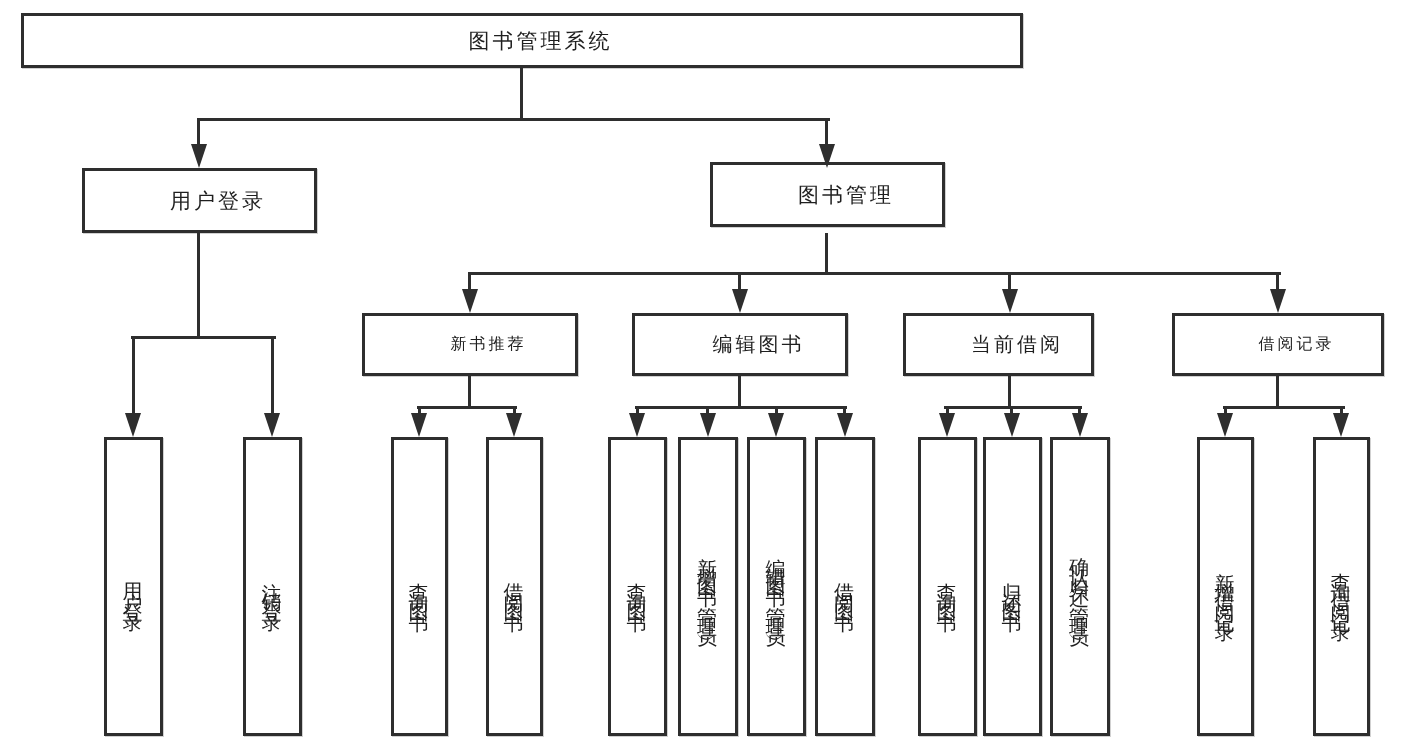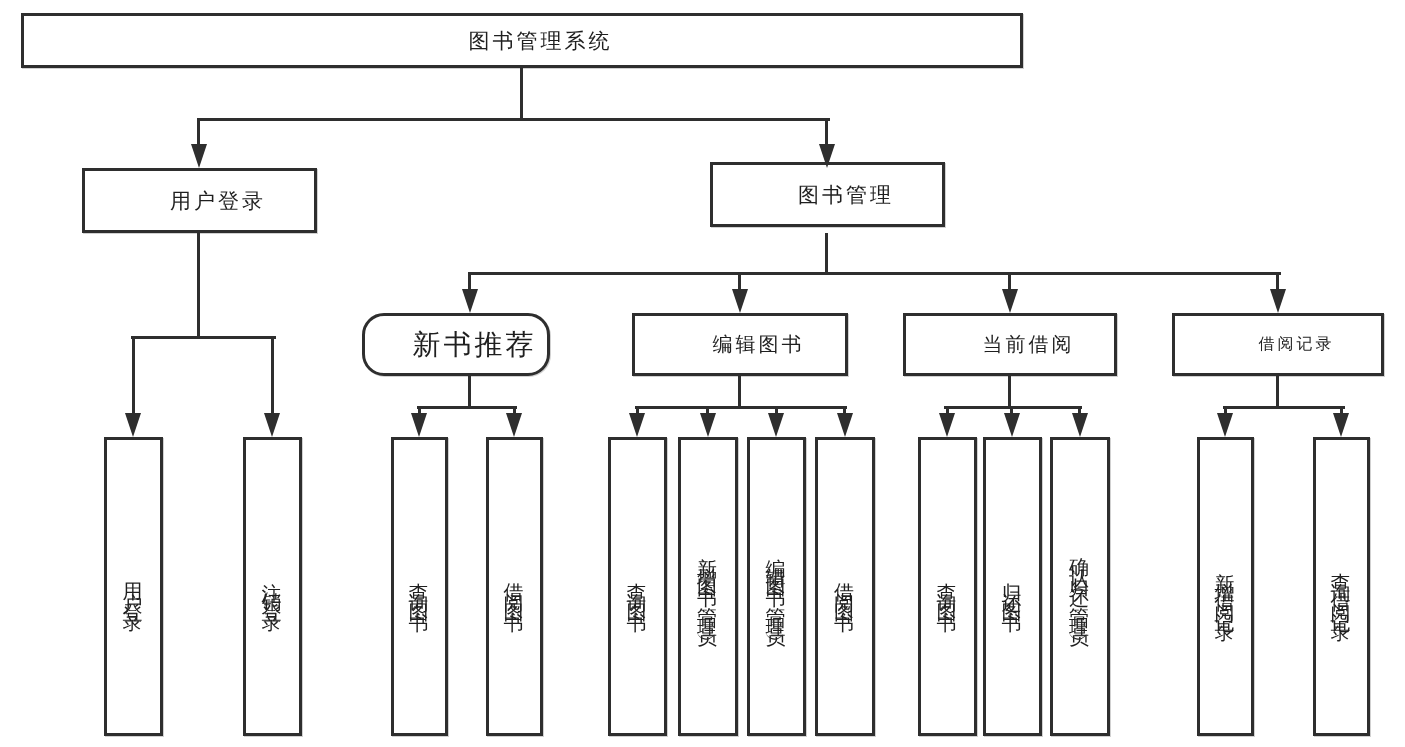--- a/index.html
+++ b/index.html
@@ -56,23 +56,23 @@
 </head>
 <body>
 
 <div id="canvas">
 
   <div class="node" style="left:21px;top:13px;width:1002px;height:55px;">图书管理系统</div>
 
   <div class="node" style="left:82px;top:168px;width:235px;height:65px;">用户登录</div>
   <div class="node" style="left:710px;top:156px;width:235px;height:65px;margin-top:6px;">图书管理</div>
 
-  <div class="node" style="left:362px;top:313px;width:188px;height:63px;font-size:28px;border-radius:22px;">新书推荐</div>
+  <div class="node" style="left:362px;top:313px;width:216px;height:63px;font-size:16px;">新书推荐</div>
   <div class="node" style="left:632px;top:313px;width:216px;height:63px;font-size:20px;">编辑图书</div>
-  <div class="node" style="left:903px;top:313px;width:214px;height:63px;font-size:20px;">当前借阅</div>
+  <div class="node" style="left:903px;top:313px;width:191px;height:63px;font-size:20px;">当前借阅</div>
   <div class="node" style="left:1172px;top:313px;width:212px;height:63px;font-size:16px;">借阅记录</div>
 
   <div class="leaf" style="left:104px;top:437px;width:59px;height:299px;">用户登录</div>
   <div class="leaf" style="left:243px;top:437px;width:59px;height:299px;">注销登录</div>
 
   <div class="leaf" style="left:391px;top:437px;width:57px;height:299px;">查询图书</div>
   <div class="leaf" style="left:486px;top:437px;width:57px;height:299px;">借阅图书</div>
 
   <div class="leaf" style="left:608px;top:437px;width:59px;height:299px;">查询图书</div>
   <div class="leaf" style="left:678px;top:437px;width:60px;height:299px;">新增图书（管理员）</div>

